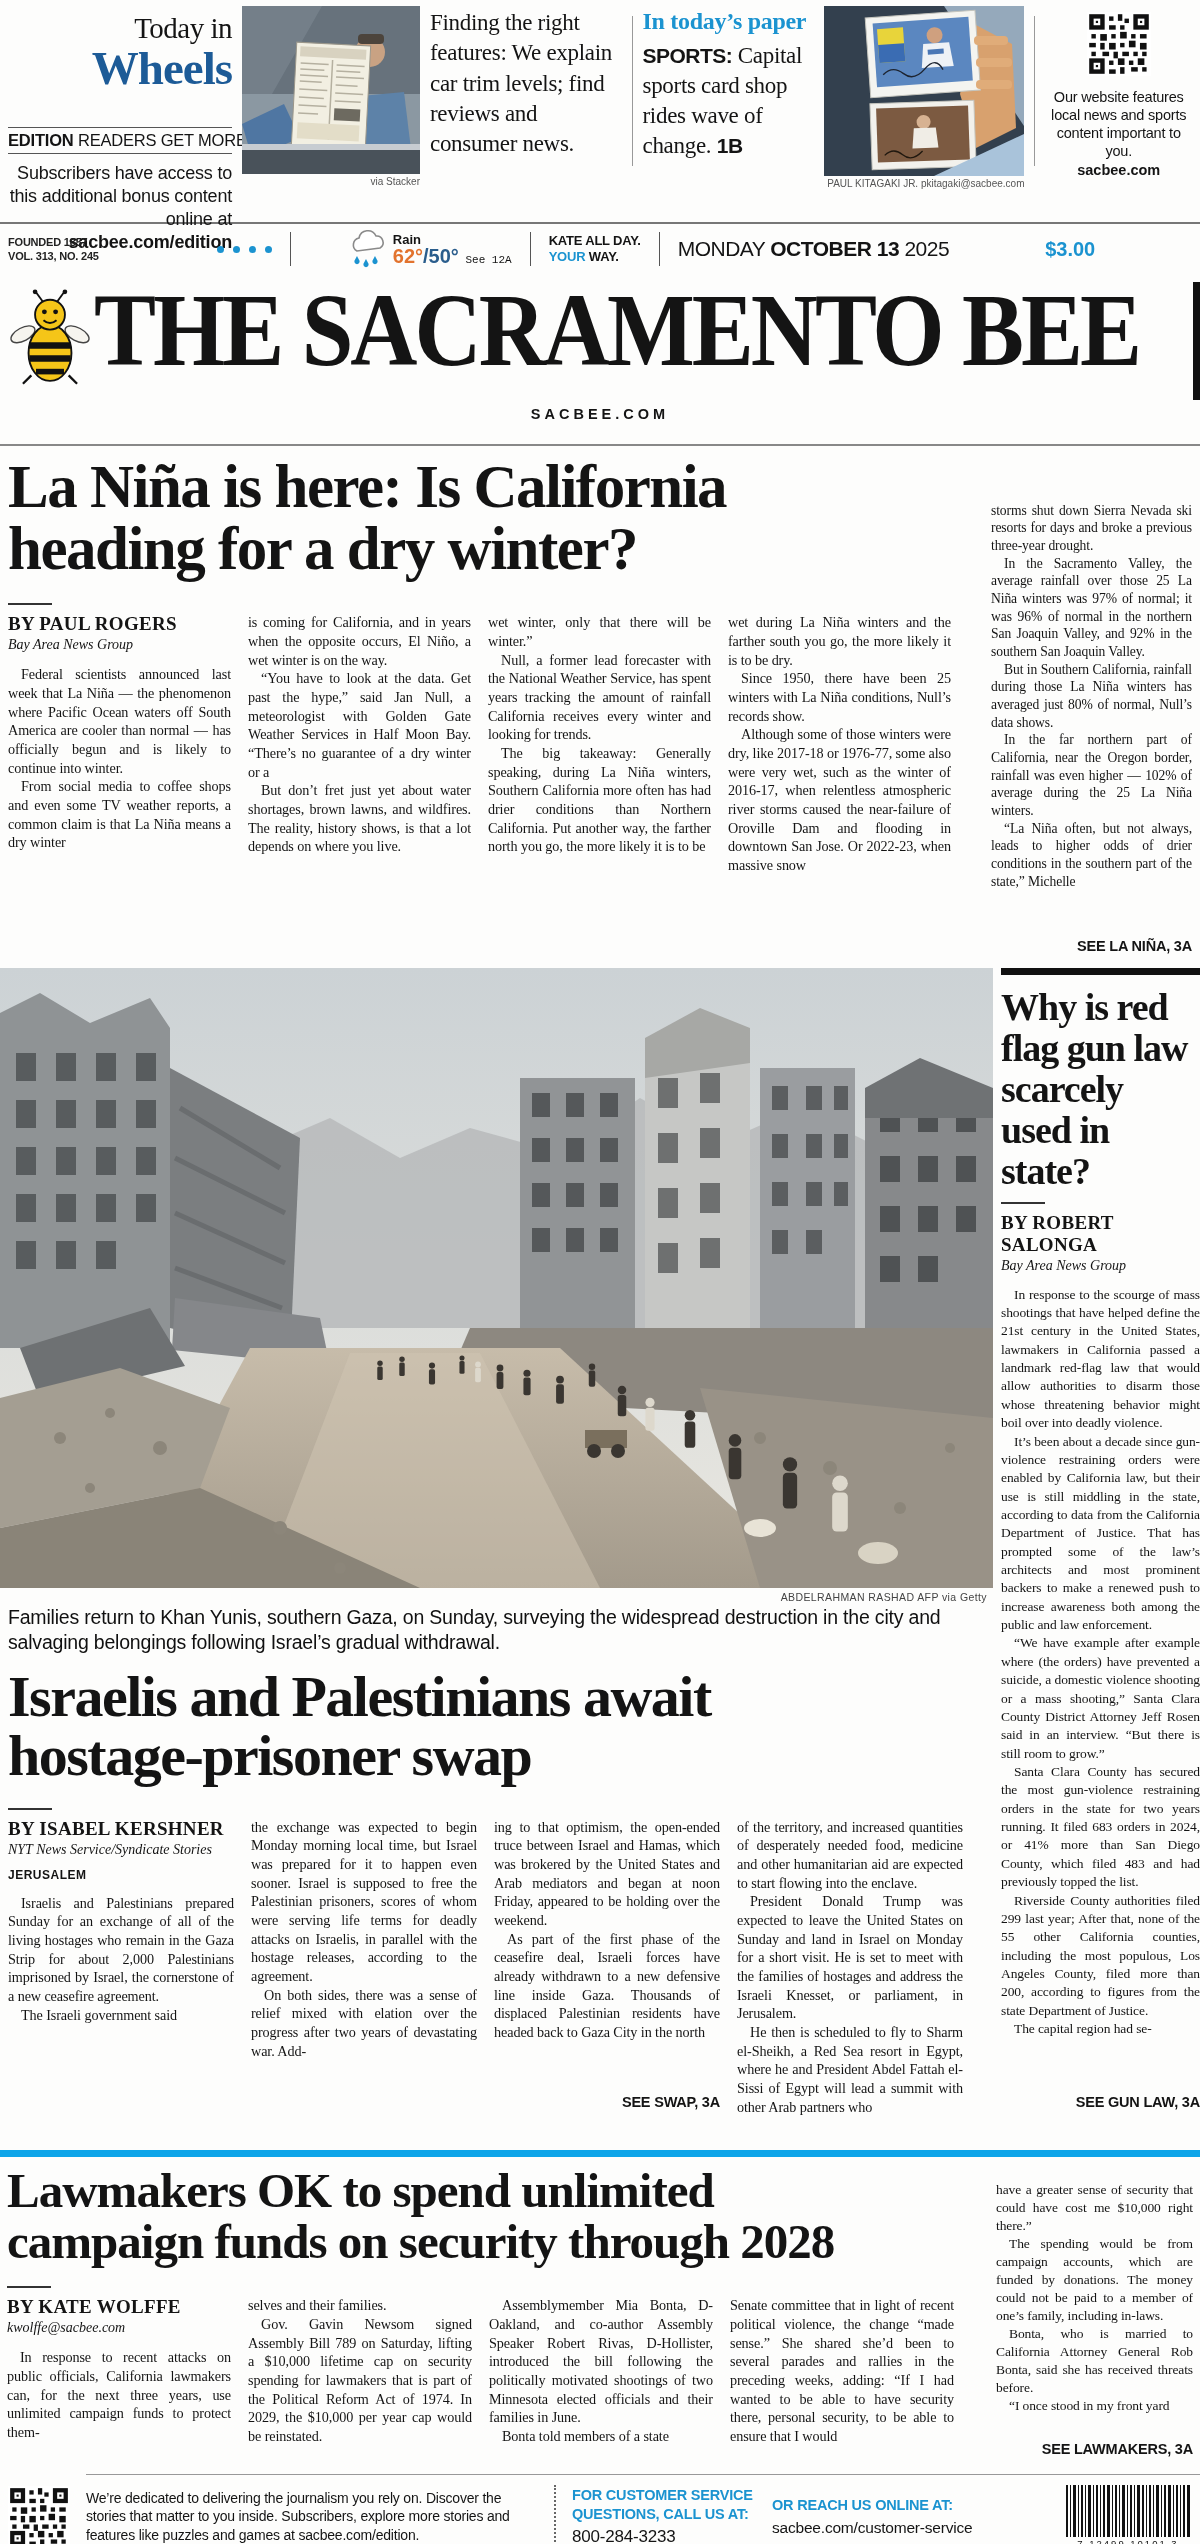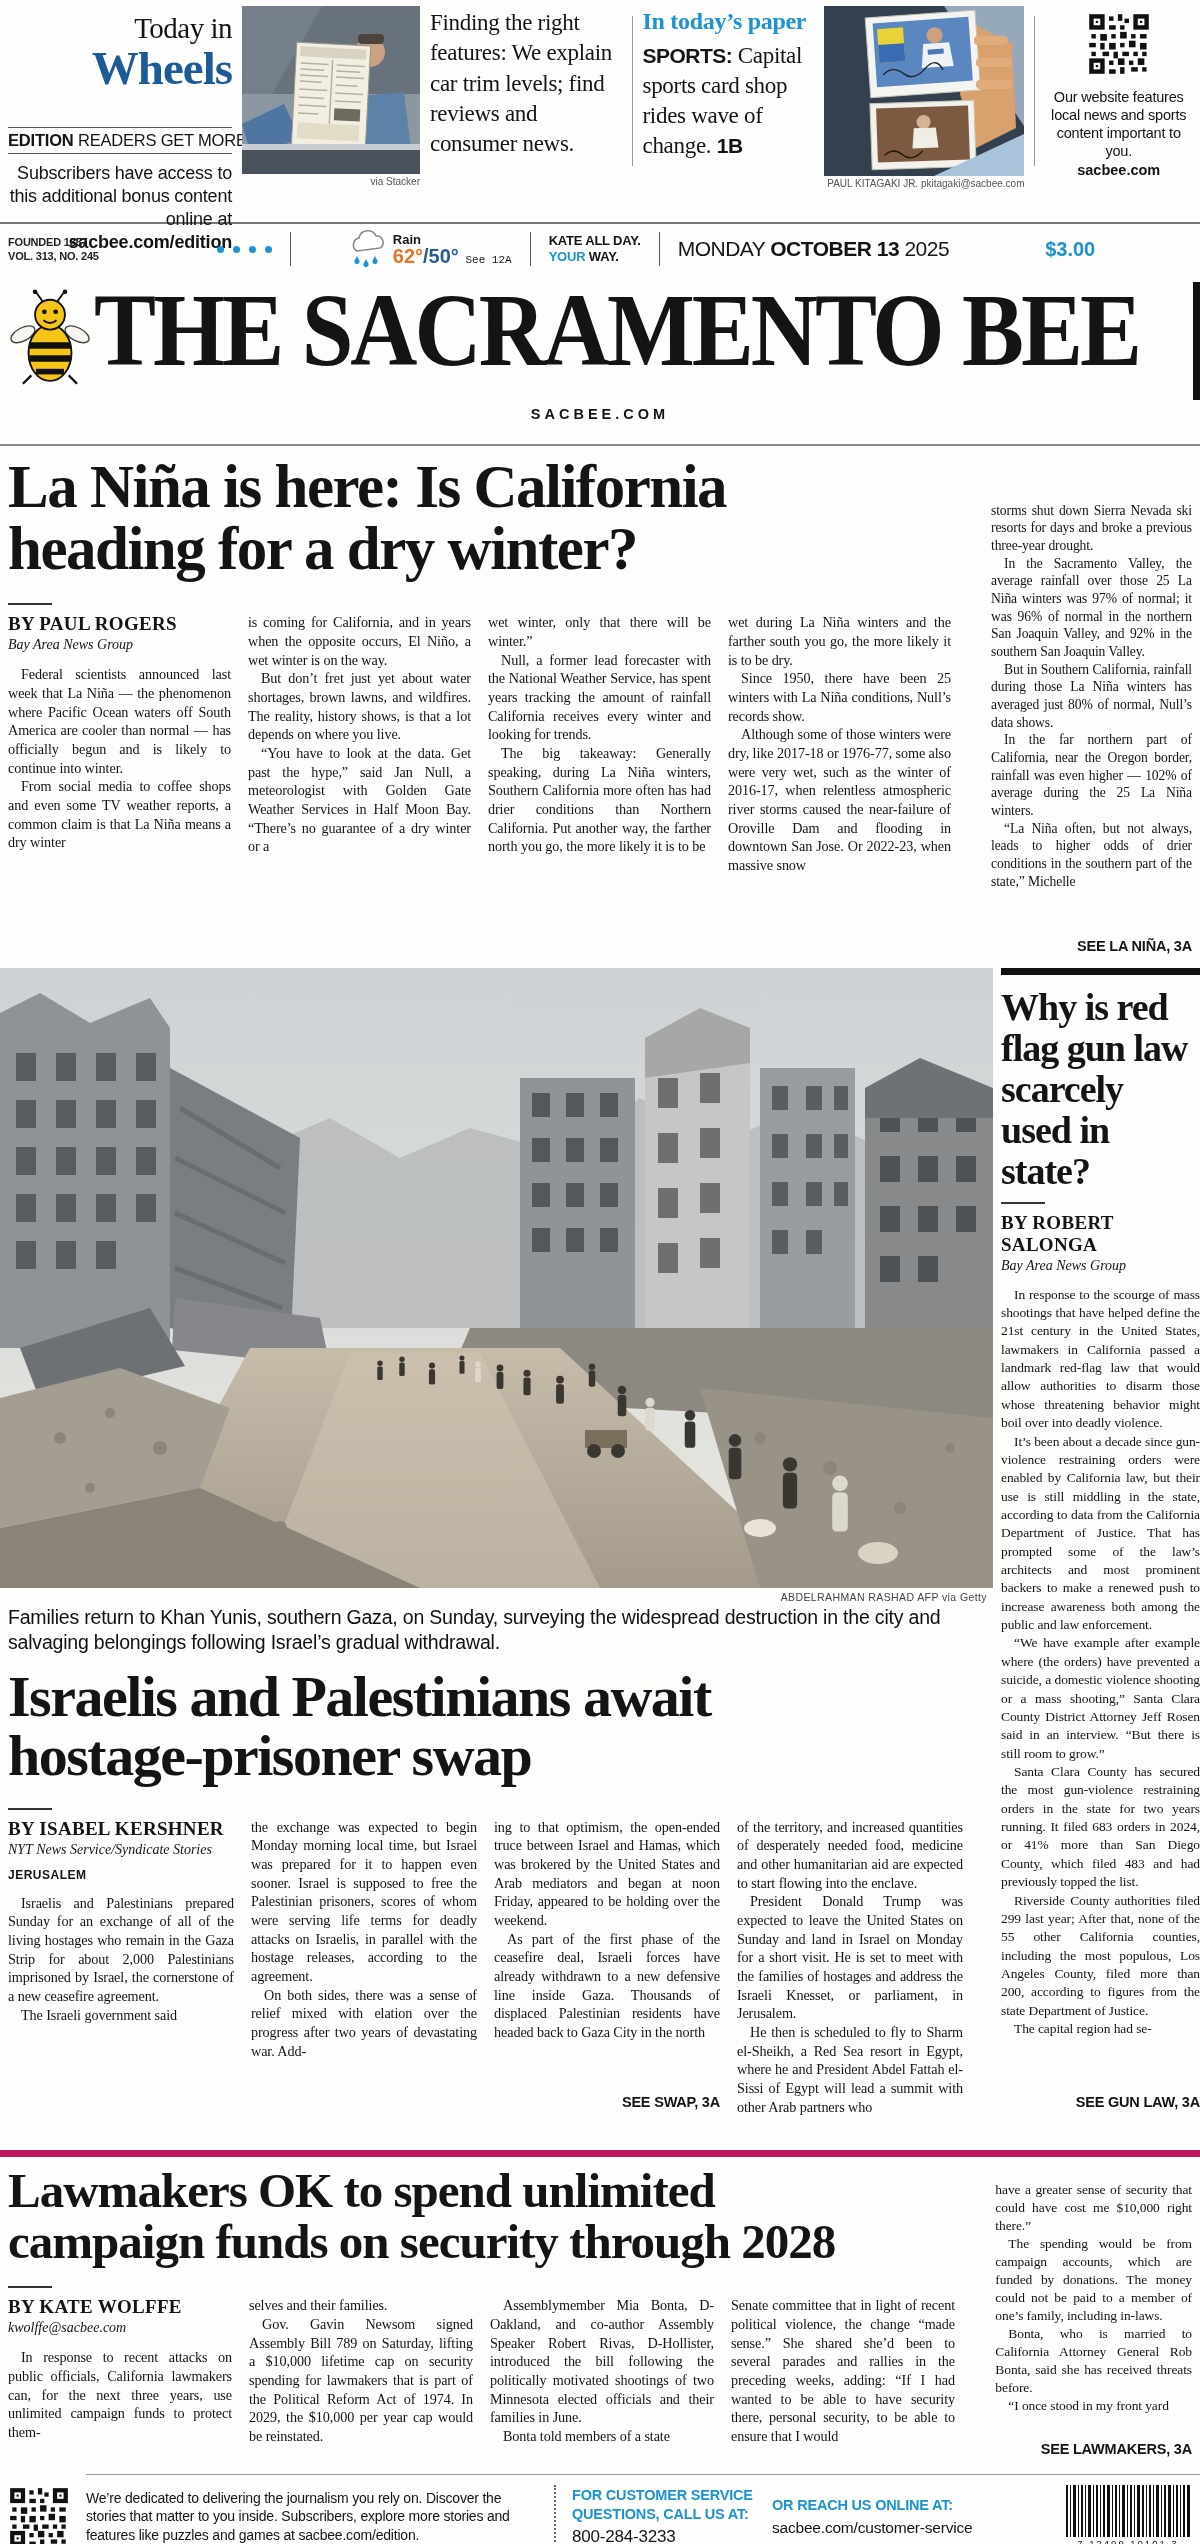--- a/index.html
+++ b/index.html
@@ -98,21 +98,21 @@
            margin:12px 0 20px 8px;width:780px;}
   .swap-cols{padding-left:8px;}
   .swap-cols .col{flex:0 0 226px;}
   .swap-cols .colclip{height:300px;}
   .gunlaw{width:199px;margin-left:8px;border-top:7px solid #111;padding-top:8px;box-sizing:content-box;}
   .gunlaw h3{font-family:"Liberation Serif",serif;font-weight:700;font-size:38px;line-height:1.08;letter-spacing:-1px;margin:4px 0 10px;}
   .gunlaw .colclip{height:800px;}
   .gunlaw p{font-size:13.5px;line-height:1.36;}
 
   
-  .bottom{border-top:7px solid #be185d;height:322px;display:flex;padding:0 8px;box-sizing:border-box;}
+  .bottom{border-top:7px solid #0ea5e9;height:322px;display:flex;padding:0 0;box-sizing:border-box;justify-content:center;}
   .bot-left{width:975px;}
   .law-hl{font-family:"Liberation Serif",serif;font-weight:700;font-size:49px;line-height:1.06;letter-spacing:-1px;margin:8px 0 16px;width:905px;}
   .bot-cols .col{flex:0 0 224px;}
   .bot-cols .colclip{height:176px;}
   .bot-right{width:197px;margin-left:14px;padding-top:12px;}
   .bot-right .colclip{height:252px;}
   .bot-right p{font-size:13.5px;line-height:1.34;}
 
   
   .footer{height:84px;position:relative;}
@@ -355,22 +355,22 @@
           <div class="org">Bay Area News Group</div>
         </div>
         <div class="colclip" style="height:196px;">
           <p class="ind">Federal scientists announced last week that La Niña — the phenomenon where Pacific Ocean waters off South America are cooler than normal — has officially begun and is likely to continue into winter.</p>
           <p class="ind">From social media to coffee shops and even some TV weather reports, a common claim is that La Niña means a dry winter</p>
         </div>
       </div>
       <div class="col">
           <div class="colclip">
         <p>is coming for California, and in years when the opposite occurs, El Niño, a wet winter is on the way.</p>
+        <p class="ind">“You have to look at the data. Get past the hype,” said Jan Null, a meteorologist with Golden Gate Weather Services in Half Moon Bay. “There’s no guarantee of a dry winter or a</p>
         <p class="ind">But don’t fret just yet about water shortages, brown lawns, and wildfires. The reality, history shows, is that a lot depends on where you live.</p>
-        <p class="ind">“You have to look at the data. Get past the hype,” said Jan Null, a meteorologist with Golden Gate Weather Services in Half Moon Bay. “There’s no guarantee of a dry winter or a</p>
       </div>
         </div>
       <div class="col">
           <div class="colclip">
         <p>wet winter, only that there will be winter.”</p>
         <p class="ind">Null, a former lead forecaster with the National Weather Service, has spent years tracking the amount of rainfall California receives every winter and looking for trends.</p>
         <p class="ind">The big takeaway: Generally speaking, during La Niña winters, Southern California more often has had drier conditions than Northern California. Put another way, the farther north you go, the more likely it is to be</p>
       </div>
         </div>
       <div class="col">

